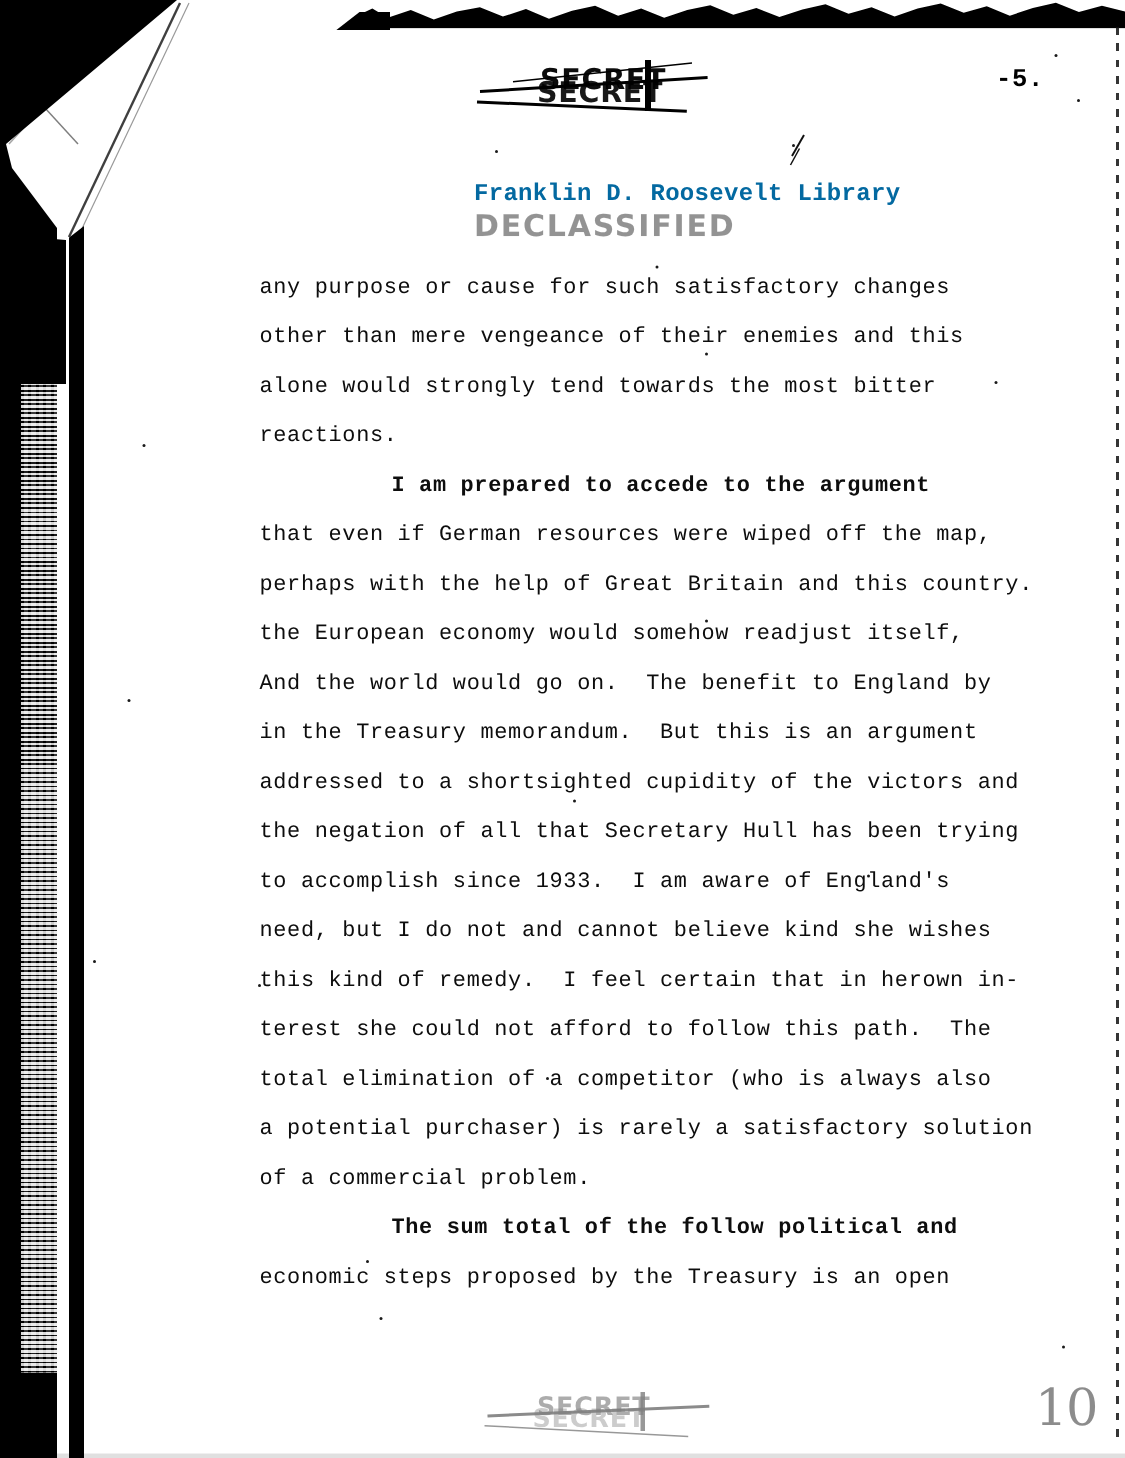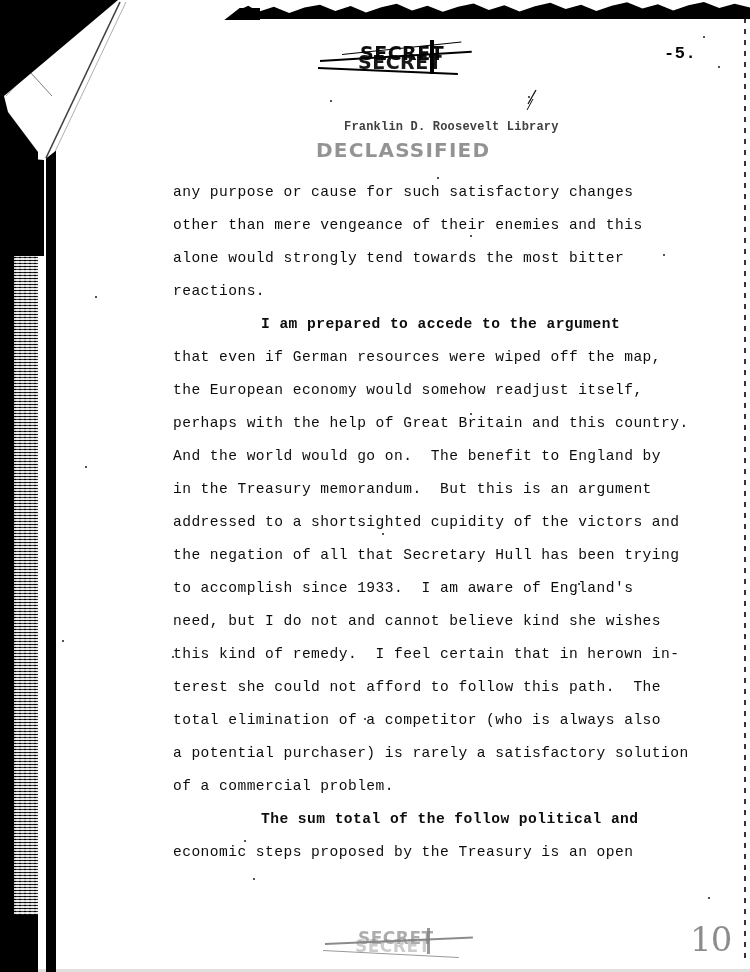--- a/index.html
+++ b/index.html
@@ -200,27 +200,27 @@
 
   .strike {
     position: absolute;
     background: #000;
     height: 2px;
     transform-origin: left center;
   }
 
   .fdr-stamp {
     position: absolute;
-    left: 344px;
+    left: 316px;
     top: 120px;
     font-family: "Liberation Mono", monospace;
-    font-size: 12px;
+    font-size: 16px;
     font-weight: bold;
     letter-spacing: 0.2px;
-    color: #404040;
+    color: #0369a1;
     white-space: nowrap;
   }
 
   .declass-stamp {
     position: absolute;
     left: 316px;
     top: 138px;
     font-family: "DejaVu Sans", sans-serif;
     font-size: 20px;
     font-weight: bold;
@@ -355,22 +355,22 @@
 
   <div class="declass-stamp">DECLASSIFIED</div>
 
   <div id="body-text">
       <div class="line">any purpose or cause for such satisfactory changes</div>
       <div class="line">other than mere vengeance of their enemies and this</div>
       <div class="line">alone would strongly tend towards the most bitter</div>
       <div class="line">reactions.</div>
       <div class="line indent">I am prepared to accede to the argument</div>
       <div class="line">that even if German resources were wiped off the map,</div>
+      <div class="line">perhaps with the help of Great Britain and this country.</div>
       <div class="line">the European economy would somehow readjust itself,</div>
-      <div class="line">perhaps with the help of Great Britain and this country.</div>
       <div class="line">And the world would go on.  The benefit to England by</div>
       <div class="line">in the Treasury memorandum.  But this is an argument</div>
       <div class="line">addressed to a shortsighted cupidity of the victors and</div>
       <div class="line">the negation of all that Secretary Hull has been trying</div>
       <div class="line">to accomplish since 1933.  I am aware of England's</div>
       <div class="line">need, but I do not and cannot believe kind she wishes</div>
       <div class="line">this kind of remedy.  I feel certain that in herown in-</div>
       <div class="line">terest she could not afford to follow this path.  The</div>
       <div class="line">total elimination of a competitor (who is always also</div>
       <div class="line">a potential purchaser) is rarely a satisfactory solution</div>

